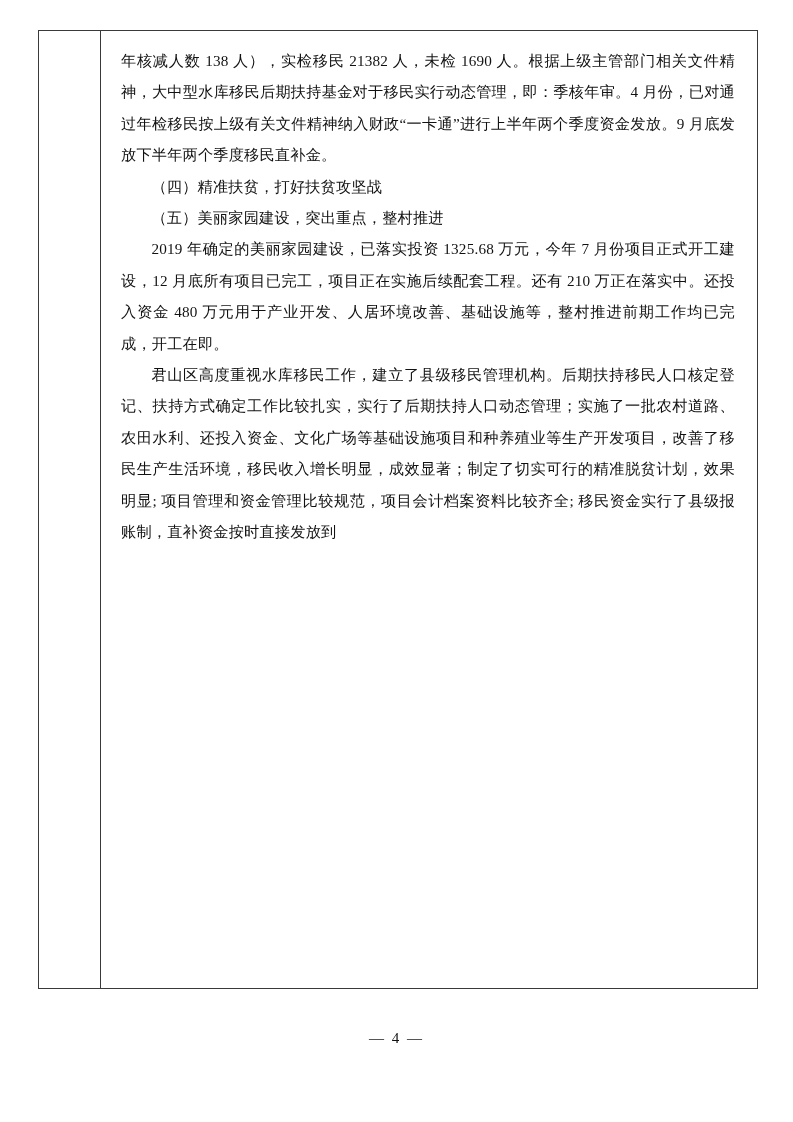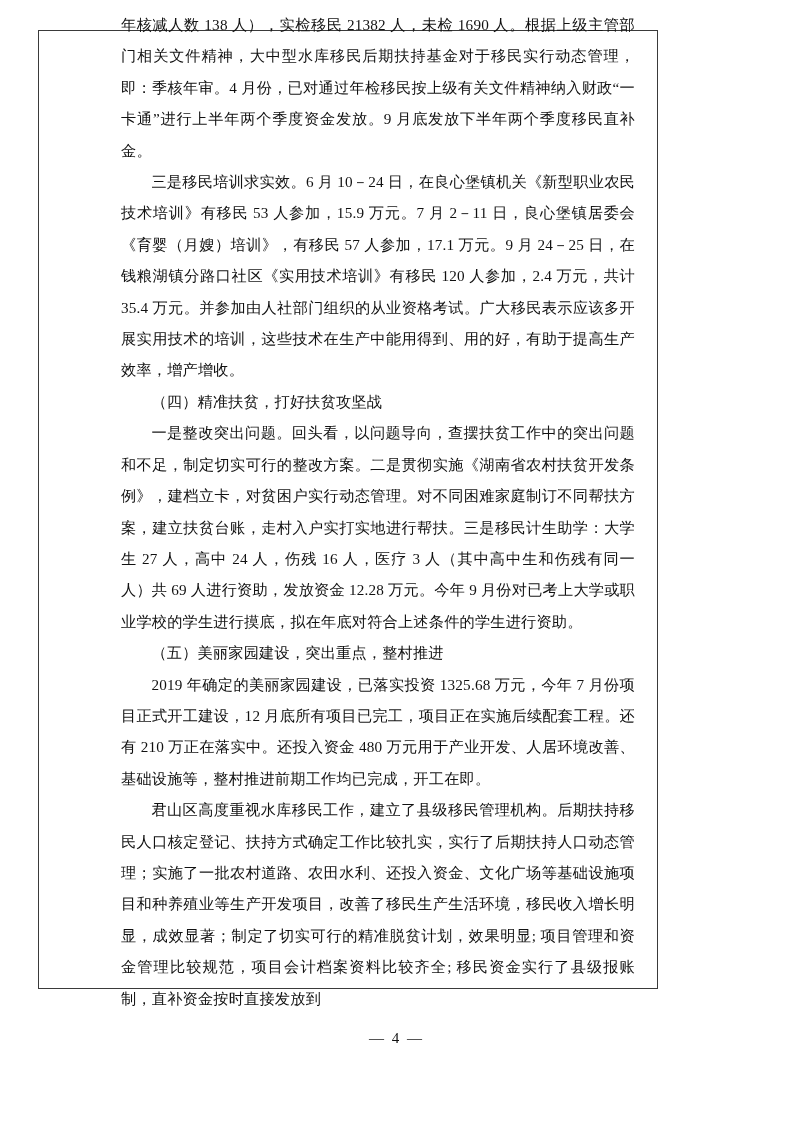--- a/index.html
+++ b/index.html
@@ -20,26 +20,25 @@
     left: 0; top: 0;
     width: 793px;
     height: 1122px;
     background: #ffffff;
   }
   
   .doc-table {
     position: absolute;
     left: 38px;
     top: 30px;
-    width: 620px;
+    width: 720px;
     height: 959px;
     border: 1px solid #3a3a3a;
     box-sizing: border-box;
     display: flex;
-    align-items: center;
   }
   .label-col {
     width: 62px;
     border-right: 1px solid #3a3a3a;
     box-sizing: border-box;
     flex: 0 0 62px;
   }
   .content-col {
     flex: 1 1 auto;
     box-sizing: border-box;
@@ -77,25 +76,23 @@
 <body>
 
 <div class="page">
 
   <div class="doc-table">
     <div class="label-col"></div>
     <div class="content-col">
 
       <p class="para">年核减人数 138 人），实检移民 21382 人，未检 1690 人。根据上级主管部门相关文件精神，大中型水库移民后期扶持基金对于移民实行动态管理，即：季核年审。4 月份，已对通过年检移民按上级有关文件精神纳入财政“一卡通”进行上半年两个季度资金发放。9 月底发放下半年两个季度移民直补金。</p>
 
-      <p class="para indent">三是移民培训求实效。6 月 10－24 日，在良心堡镇机关《新型职业农民技术培训》有移民 53 人参加，15.9 万元。7 月 2－11 日，良心堡镇居委会《育婴（月嫂）培训》，有移民 57 人参加，17.1 万元。9 月 24－25 日，在钱粮湖镇分路口社区《实用技术培训》有移民 120 人参加，2.4 万元，共计 35.4 万元。并参加由人社部门组织的从业资格考试。广大移民表示应该多开展实用技术的培训，这些技术在生产中能用得到、用的好，有助于提高生产效率，增产增收。</p>
 
       <p class="para indent bold">（四）精准扶贫，打好扶贫攻坚战</p>
 
-      <p class="para indent">一是整改突出问题。回头看，以问题导向，查摆扶贫工作中的突出问题和不足，制定切实可行的整改方案。二是贯彻实施《湖南省农村扶贫开发条例》，建档立卡，对贫困户实行动态管理。对不同困难家庭制订不同帮扶方案，建立扶贫台账，走村入户实打实地进行帮扶。三是移民计生助学：大学生 27 人，高中 24 人，伤残 16 人，医疗 3 人（其中高中生和伤残有同一人）共 69 人进行资助，发放资金 12.28 万元。今年 9 月份对已考上大学或职业学校的学生进行摸底，拟在年底对符合上述条件的学生进行资助。</p>
 
       <p class="para indent bold">（五）美丽家园建设，突出重点，整村推进</p>
 
       <p class="para indent">2019 年确定的美丽家园建设，已落实投资 1325.68 万元，今年 7 月份项目正式开工建设，12 月底所有项目已完工，项目正在实施后续配套工程。还有 210 万正在落实中。还投入资金 480 万元用于产业开发、人居环境改善、基础设施等，整村推进前期工作均已完成，开工在即。</p>
 
       <p class="para indent">君山区高度重视水库移民工作，建立了县级移民管理机构。后期扶持移民人口核定登记、扶持方式确定工作比较扎实，实行了后期扶持人口动态管理；实施了一批农村道路、农田水利、还投入资金、文化广场等基础设施项目和种养殖业等生产开发项目，改善了移民生产生活环境，移民收入增长明显，成效显著；制定了切实可行的精准脱贫计划，效果明显; 项目管理和资金管理比较规范，项目会计档案资料比较齐全; 移民资金实行了县级报账制，直补资金按时直接发放到</p>
 
     </div>
   </div>
 

